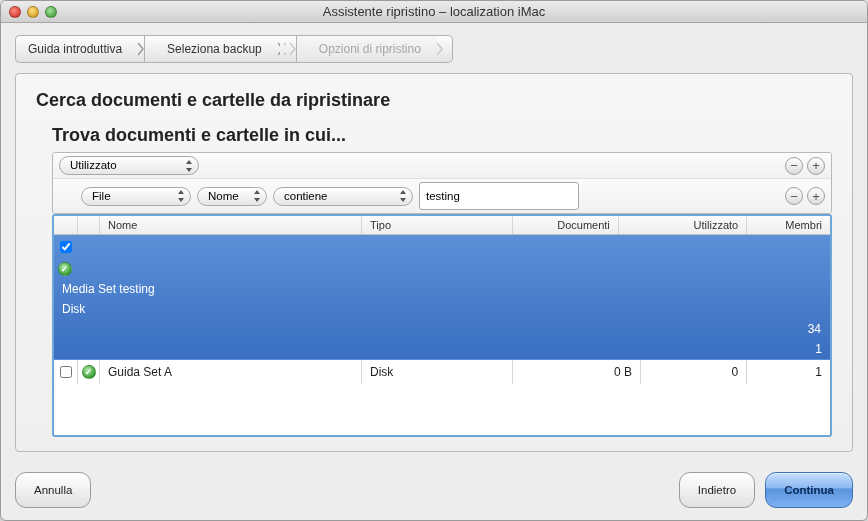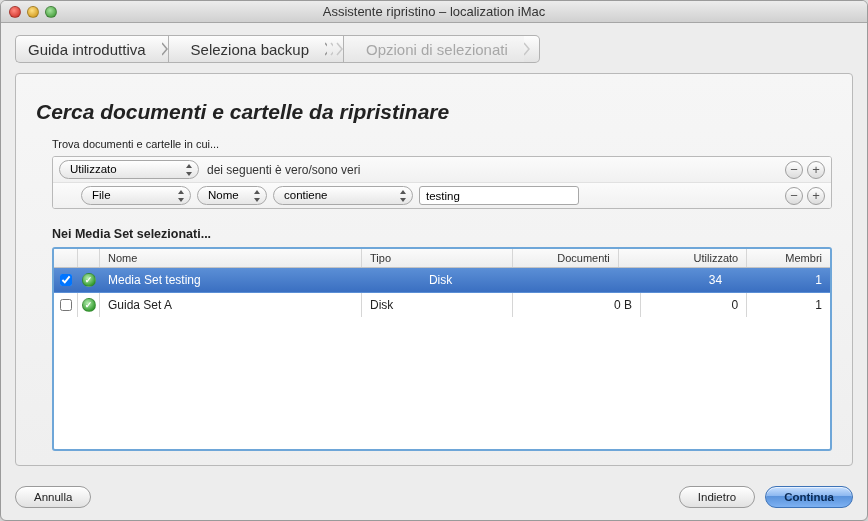--- a/index.html
+++ b/index.html
@@ -59,21 +59,21 @@
   }
   .crumb {
     position: relative;
     display: flex;
     align-items: center;
     padding: 0 16px 0 22px;
     background: linear-gradient(#fdfdfd, #e3e3e3);
     border: 1px solid #b2b2b2;
     border-right: none;
     color: #333;
-    font-size: 15px;
+    font-size: 12px;
     white-space: nowrap;
   }
   .crumb:first-child { padding-left: 12px; border-top-left-radius: 5px; border-bottom-left-radius: 5px; }
   .crumb::after {
     content: "";
     position: absolute;
     right: -10px; top: 0; bottom: 0;
     width: 20px;
     background: inherit;
     border-right: 1px solid #b2b2b2;
@@ -111,31 +111,30 @@
     flex: 1;
     border: 1px solid #b9b9b9;
     border-radius: 4px;
     background: linear-gradient(#f6f6f6, #efefef);
     padding: 16px 20px 14px 20px;
     display: flex;
     flex-direction: column;
     min-height: 0;
   }
   .panel h2 {
-    margin: 10px 0 8px 0;
-    font-size: 21px;
+    margin: 0 0 8px 0;
+    font-size: 18px;
     font-weight: bold;
     color: #222;
-    font-style: italic;
   }
   .subhead {
-    font-size: 11px;
+    font-size: 18px;
     color: #222;
     margin: 6px 0 6px 16px;
-    font-weight: normal;
+    font-weight: bold;
   }
   
   .criteria-box {
     border: 1px solid #b9b9b9;
     border-radius: 3px;
     background: #fff;
     margin-left: 16px;
     margin-right: 0;
     overflow: hidden;
   }
@@ -168,21 +167,21 @@
     cursor: default;
   }
   .aqua-select .sel-arrows {
     position: absolute;
     right: 5px;
     top: 50%;
     transform: translateY(-50%);
     width: 8px; height: 12px;
   }
   .aqua-input {
-    height: 19px;
+    height: 28px;
     border: 1px solid #a8a8a8;
     border-radius: 3px;
     padding: 1px 6px;
     background: #fff;
     width: 160px;
   }
   .crit-text { margin: 0 8px; color: #333; font-size: 12px; }
   .spacer { flex: 1; }
   .pm-btn {
     width: 18px; height: 18px; border-radius: 50%;
@@ -237,20 +236,21 @@
   .tbody { flex: 1; overflow: auto; }
   .trow {
     display: flex;
     font-size: 12px;
     color: #222;
     border-bottom: 1px solid transparent;
   }
   .trow.selected {
     background: linear-gradient(#5b8fd6, #3a6fc1);
     color: #fff;
+    flex-direction: column;
   }
   .trow.selected .td { border-right-color: transparent; }
   .status-dot {
     width: 14px; height: 14px; border-radius: 50%;
     background: radial-gradient(circle at 40% 35%, #b5eeb0, #3aa035 70%);
     border: 1px solid rgba(0,0,0,0.15);
     position: relative;
   }
   .status-dot::after {
     content: "✓"; position: absolute; inset: 0;
@@ -260,21 +260,21 @@
   input[type="checkbox"].mac {
     width: 12px; height: 12px;
   }
   
   .footer {
     display: flex;
     align-items: center;
     padding: 10px 14px 12px 14px;
   }
   .aqua-btn {
-    height: 22px;
+    height: 36px;
     padding: 0 18px;
     border-radius: 11px;
     border: 1px solid #9b9b9b;
     background: linear-gradient(#ffffff, #e1e1e1);
     color: #222;
     display: inline-flex;
     align-items: center;
     cursor: default;
     box-shadow: 0 1px 0 rgba(255,255,255,0.6) inset;
   }
@@ -322,21 +322,21 @@
           <svg viewBox="0 0 8 14">
             <path d="M1 1 L6 7 L1 13" fill="none" stroke="#c8c8c8" stroke-width="1.5"></path>
           </svg>
         </div>
       <div class="chev disabled">
           <svg viewBox="0 0 8 14">
             <path d="M1 1 L6 7 L1 13" fill="none" stroke="#c8c8c8" stroke-width="1.5"></path>
           </svg>
         </div>
       <div class="crumb disabled">
-          <span>Opzioni di selezionati</span>
+          <span>Opzioni di ripristino</span>
         </div>
       <div class="chev disabled">
           <svg viewBox="0 0 8 14">
             <path d="M1 1 L6 7 L1 13" fill="none" stroke="#c8c8c8" stroke-width="1.5"></path>
           </svg>
         </div>
       <div class="terminator"></div>
     </div>
 
     <div class="panel">
@@ -344,21 +344,20 @@
       <div class="subhead">Trova documenti e cartelle in cui...</div>
 
       <div class="criteria-box">
         <div class="crit-row">
           <div class="aqua-select" style="width:140px">
             <span>Utilizzato</span>
             <span class="sel-arrows"><svg viewBox="0 0 8 12">
                   <path d="M4 0 L7 4 L1 4 Z M4 12 L1 8 L7 8 Z" fill="#555"></path>
                 </svg></span>
           </div>
-          <span class="crit-text">dei seguenti è vero/sono veri</span>
           <div class="spacer"></div>
           <div class="pm-btn">−</div>
           <div class="pm-btn">+</div>
         </div>
         <div class="crit-row indent">
           <div class="aqua-select" style="width:110px">
             <span>File</span>
             <span class="sel-arrows"><svg viewBox="0 0 8 12">
                   <path d="M4 0 L7 4 L1 4 Z M4 12 L1 8 L7 8 Z" fill="#555"></path>
                 </svg></span>
@@ -378,21 +377,20 @@
                 </svg></span>
           </div>
           <span style="width:6px"></span>
           <input class="aqua-input" type="text" value="testing" style="">
           <div class="spacer"></div>
           <div class="pm-btn">−</div>
           <div class="pm-btn">+</div>
         </div>
       </div>
 
-      <div class="mediaset-label">Nei Media Set selezionati...</div>
 
       <div class="table-wrap">
         <div class="thead">
           <div class="th col-check"></div>
           <div class="th col-status"></div>
           <div class="th col-name">
               <span>Nome</span>
             </div>
           <div class="th col-type">
               <span>Tipo</span>

